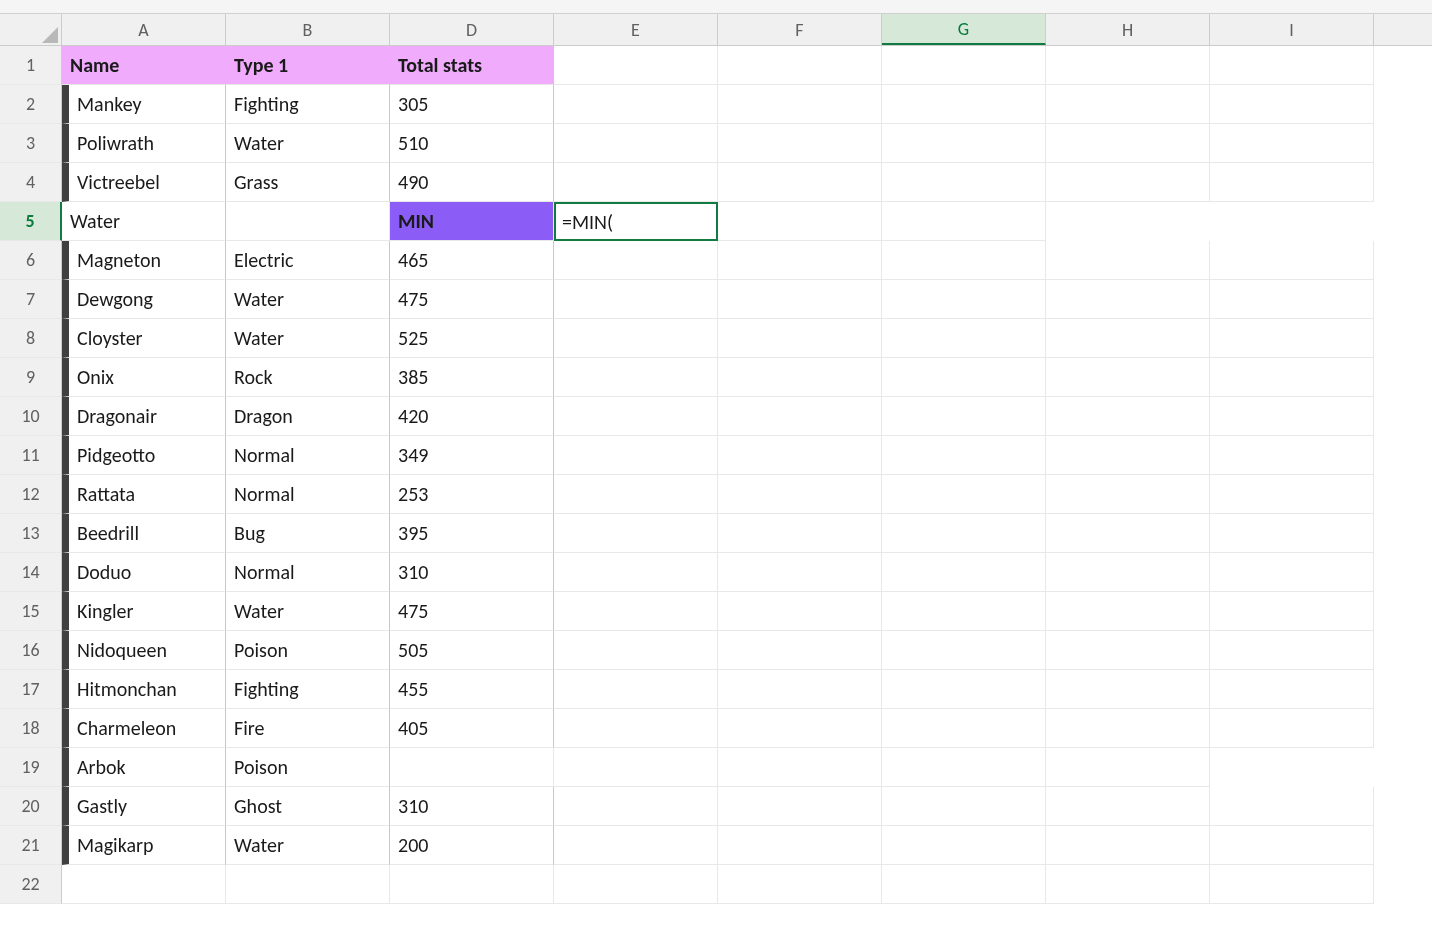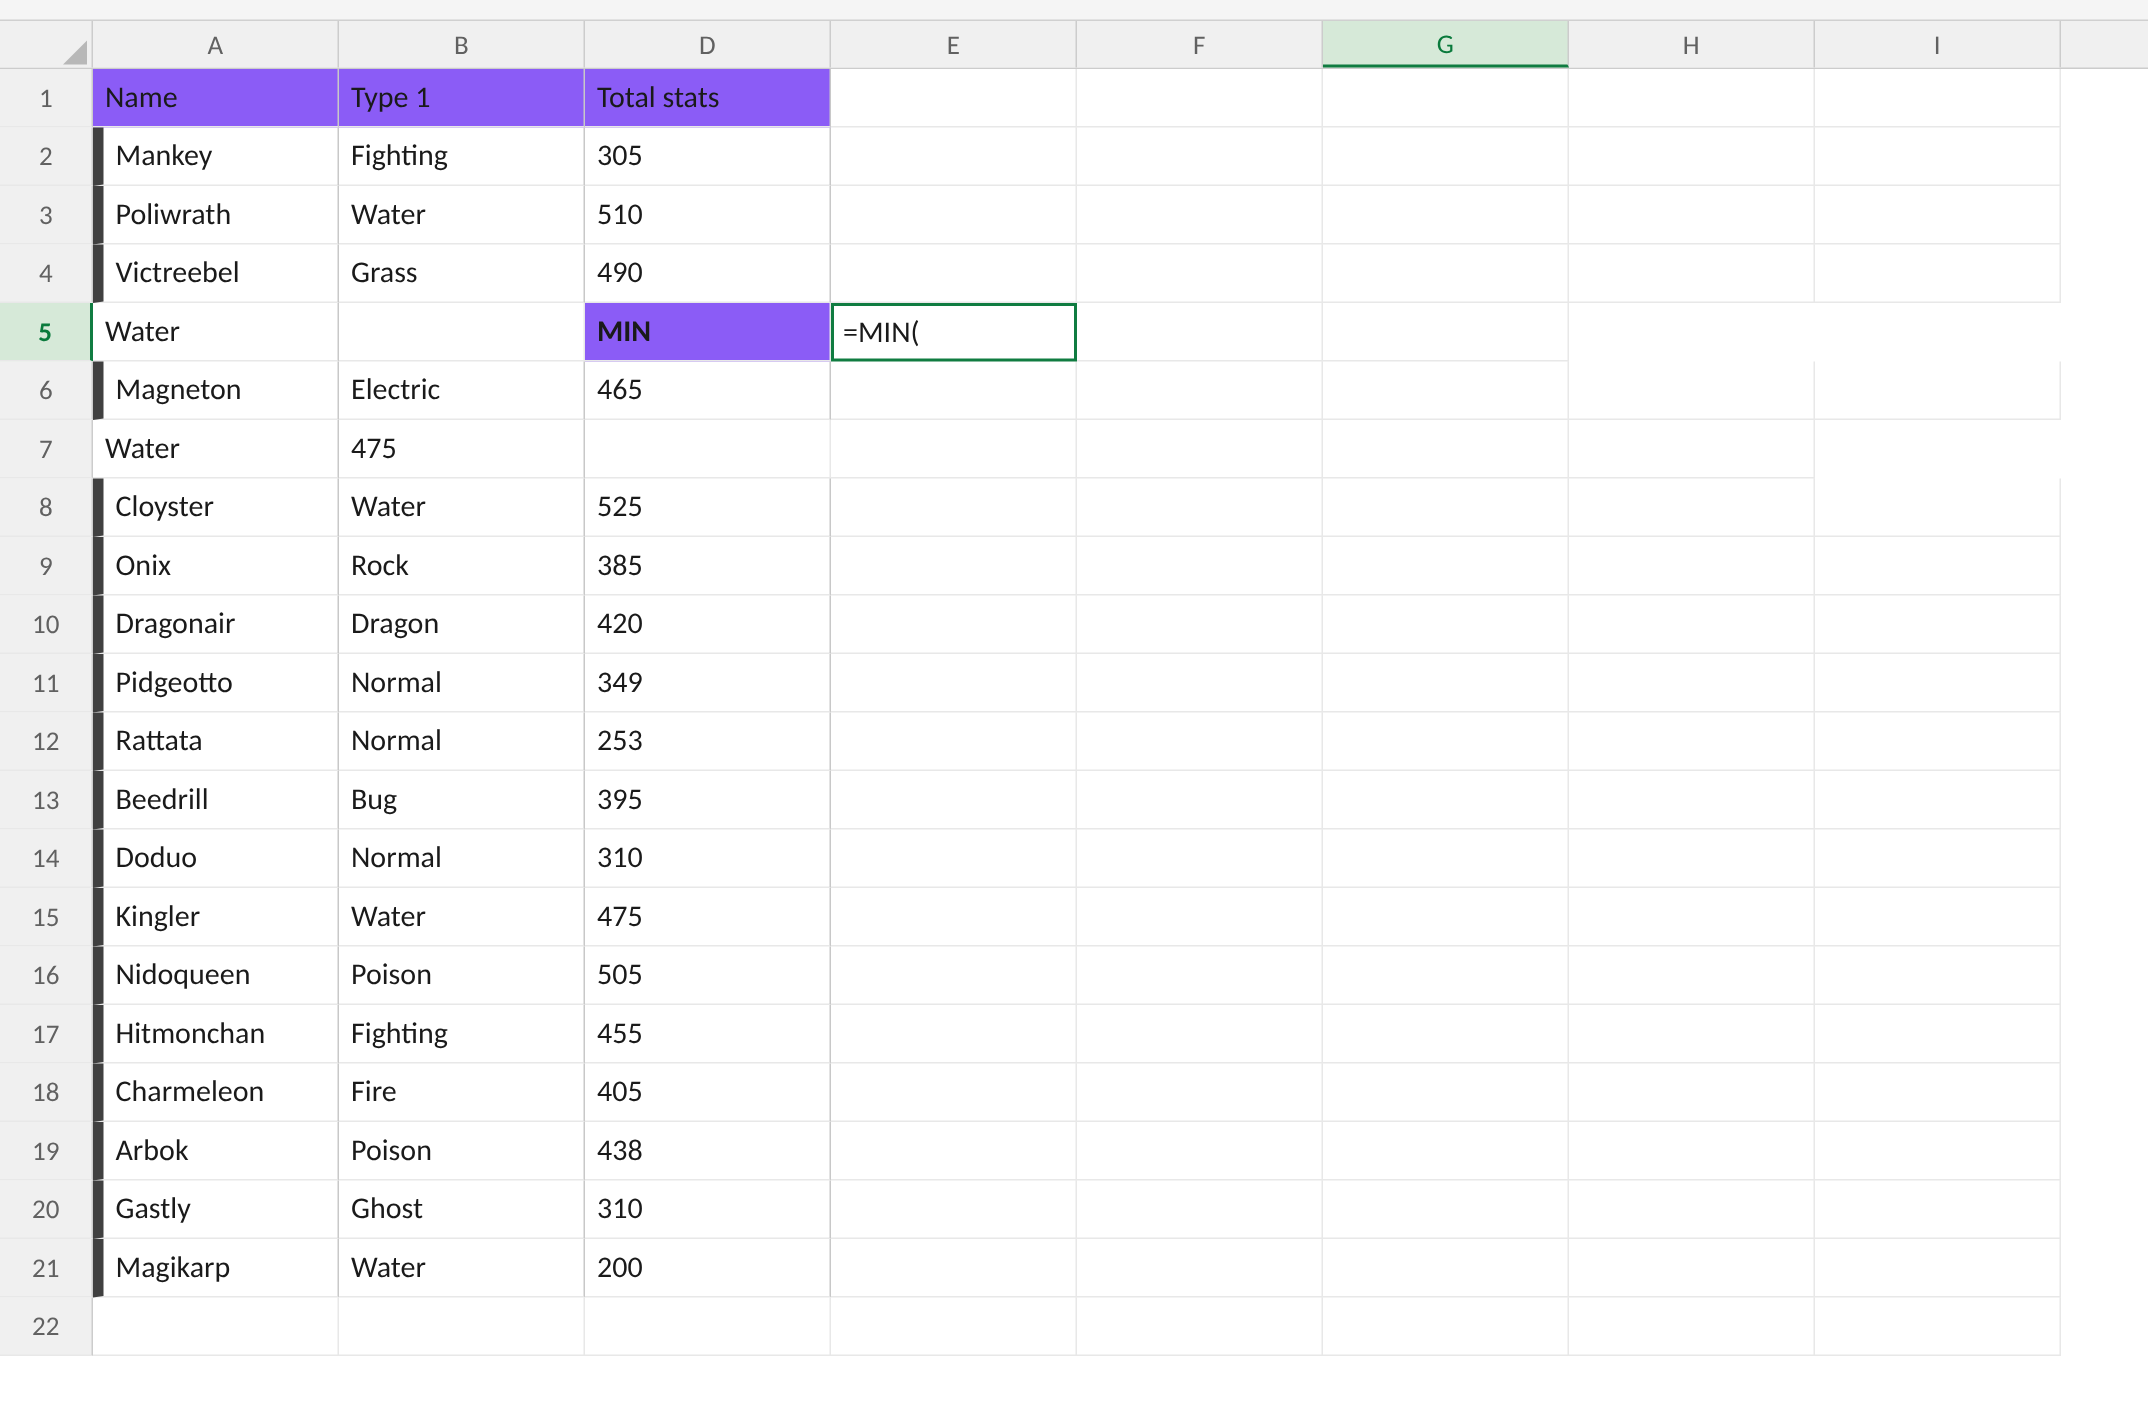--- a/index.html
+++ b/index.html
@@ -101,22 +101,22 @@
       border-bottom: 1px solid #e8e8e8;
       padding: 0 8px;
       display: flex;
       align-items: center;
       color: #1a1a1a;
       overflow: hidden;
       white-space: nowrap;
       position: relative;
     }
     .cell.header-cell {
-      background: #8b5cf6;
-      font-weight: normal;
+      background: #f0abfc;
+      font-weight: bold;
       color: #1a1a1a;
     }
     .cell.header-cell.left-table {
       border-right: 1px solid #c8c8c8;
     }
     .cell.left-table-a {
       border-left: 7px solid #404040;
       border-right: 1px solid #c8c8c8;
     }
     .cell.left-table-b {
@@ -215,20 +215,21 @@
         <div class="cell col-B left-table-b">Electric</div>
         <div class="cell col-D left-table-d">465</div>
         <div class="cell col-E"></div>
         <div class="cell col-F"></div>
         <div class="cell col-G"></div>
         <div class="cell col-H"></div>
         <div class="cell col-I"></div>
       </div>
       <div class="row">
         <div class="row-header">7</div>
+        <div class="cell col-A left-table-a">Dewgong</div>
         <div class="cell col-B left-table-b">Water</div>
         <div class="cell col-D left-table-d">475</div>
         <div class="cell col-E"></div>
         <div class="cell col-F"></div>
         <div class="cell col-G"></div>
         <div class="cell col-H"></div>
         <div class="cell col-I"></div>
       </div>
       <div class="row">
         <div class="row-header">8</div>
@@ -348,21 +349,20 @@
         <div class="cell col-E"></div>
         <div class="cell col-F"></div>
         <div class="cell col-G"></div>
         <div class="cell col-H"></div>
         <div class="cell col-I"></div>
       </div>
       <div class="row">
         <div class="row-header">19</div>
         <div class="cell col-A left-table-a">Arbok</div>
         <div class="cell col-B left-table-b">Poison</div>
-        <div class="cell col-D left-table-d">438</div>
         <div class="cell col-E"></div>
         <div class="cell col-F"></div>
         <div class="cell col-G"></div>
         <div class="cell col-H"></div>
         <div class="cell col-I"></div>
       </div>
       <div class="row">
         <div class="row-header">20</div>
         <div class="cell col-A left-table-a">Gastly</div>
         <div class="cell col-B left-table-b">Ghost</div>

